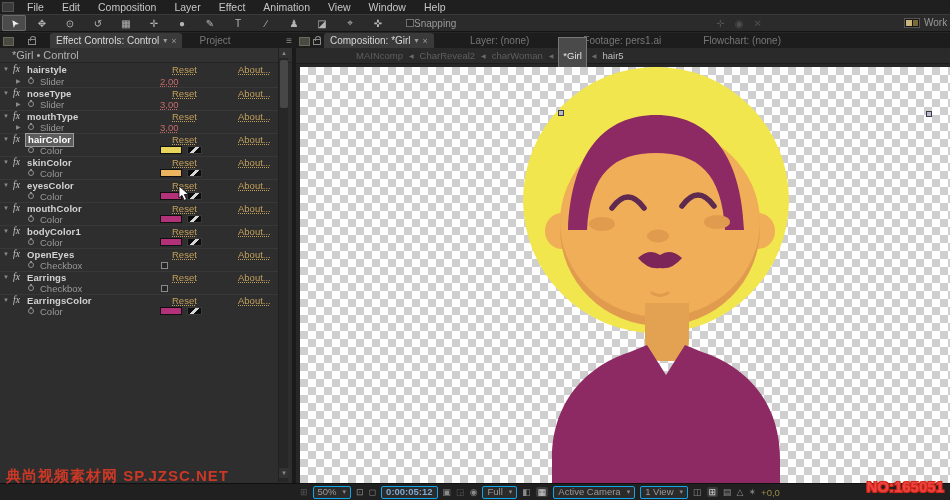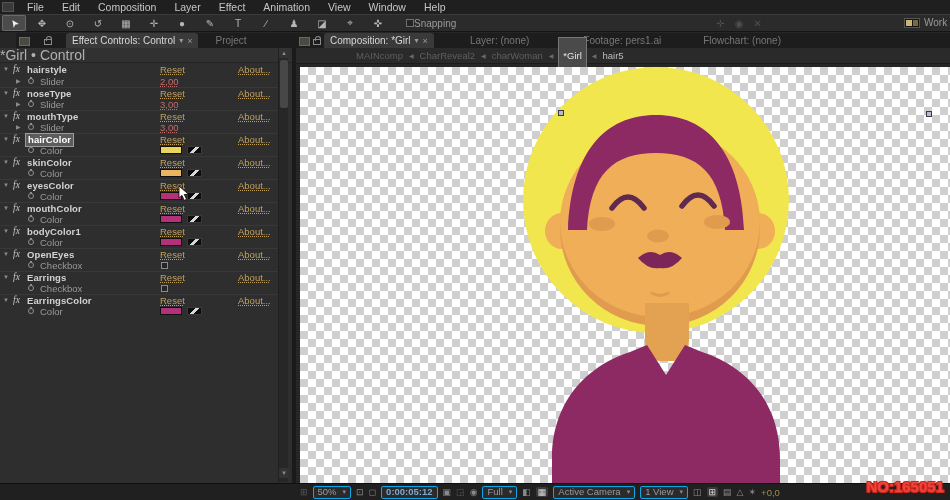--- a/index.html
+++ b/index.html
@@ -26,49 +26,49 @@
   .cb { width:8px; height:8px; border:1px solid #6f6f6f; background:#242424; display:inline-block; }
   .dimtools { display:flex; gap:10px; margin-left:260px; color:#4f4f4f; font-size:10px; }
   .wschip { position:absolute; right:0; top:2px; display:flex; align-items:flex-end; gap:4px;
             color:#9a9a9a; font-size:10px; width:46px; overflow:hidden; }
   .wsicon { width:16px; height:10px; background:#151515; border:1px solid #555; display:inline-flex; gap:1px; padding:1px; }
   .wsicon i { flex:1; background:#c9b47a; } .wsicon i:last-child { background:#7a6a3a; }
 
   
   .tabstrip { position:absolute; top:33px; height:15px; background:#1d1d1d; display:flex;
               align-items:flex-end; font-size:10px; color:#777; }
-  .lefttabs { left:16px; width:296px;gap:11px; }
+  .lefttabs { left:0; width:296px;gap:11px; }
   .viewertabs { left:296px; width:654px; }
   .ticon { width:11px; height:9px; background:#4a4a42; border:1px solid #6a6a5a; margin:0 2px 2px 3px; }
   .lock { position:relative; width:8px; height:6px; border:1px solid #8a8a8a; margin:0 3px 3px 1px; }
   .lock:before { content:""; position:absolute; top:-4px; left:1px; width:4px; height:4px;
                  border:1px solid #8a8a8a; border-bottom:none; border-radius:3px 3px 0 0; }
   .tab { padding:1px 6px; height:15px; line-height:14px; display:flex; align-items:center; gap:4px; white-space:nowrap; }
   .tab.active { background:#3a3a3a; color:#d8d8d8; border-radius:3px 3px 0 0; }
   .tab .dd { font-size:8px; color:#9a9a9a; }
   .tab .tx { font-size:9px; color:#9a9a9a; }
   .fticon { width:8px; height:8px; background:#8a84c0; border:1px solid #a8a2d8; display:inline-block; }
   .panelmenu { margin-left:auto; margin-bottom:2px; margin-right:4px; color:#8a8a8a; font-size:10px; }
 
   
   .leftpanel { position:absolute; left:0; top:48px; width:296px; height:435px; background:#2e2e2e;
                border-right:4px solid #1a1a1a; }
-  .panelheader { height:15px; line-height:15px; padding-left:0; font-size:14px; color:#b0b0b0;
+  .panelheader { height:15px; line-height:15px; padding-left:12px; font-size:11px; color:#b0b0b0;
                  background:#313131; border-bottom:1px solid #242424; }
   .fxlist { position:absolute; left:0; top:16px; width:282px; }
   .fxrow { position:relative; height:11.5px; font-size:9.5px; line-height:11.5px; color:#cfcfcf; }
   .fxrow.hdr { border-top:1px solid #383838; }
   .fxrow span, .fxrow i { position:absolute; display:block; }
   .tri { left:3px; top:0; font-size:6px; color:#8a8a8a; }
   .tri2 { left:16px; top:0; font-size:6px; color:#8a8a8a; }
   .fxtag { left:13px; font-style:italic; font-family:"Liberation Serif", serif; color:#c4c4c4; font-size:9.5px; }
   .nm { left:27px; font-weight:bold; color:#d2d2d2; letter-spacing:.1px; }
   .nm.sel { background:#5c5c5c; outline:1px solid #9c9c9c; color:#fff; padding:0 2px; left:26px; }
   .lnk { color:#c2a05c; text-decoration:underline dotted; cursor:pointer; }
-  .reset { left:160px; } .about { left:238px; }
+  .reset { left:172px; } .about { left:238px; }
   .stopw { left:28px; top:2px; width:6px; height:6px; border:1px solid #8f8f8f; border-radius:50%; }
   .stopw:before { content:""; position:absolute; top:-2px; left:1px; width:2px; height:2px; background:#8f8f8f; }
   .plabel { left:40px; color:#9a9a9a; }
   .val { left:160px; color:#c66a6a; text-decoration:underline dotted; }
   .swatch { left:160px; top:1.5px; width:22px; height:8px; border:1px solid #101010; }
   .dropper { left:187px; top:1.5px; width:15px; height:8px; border:1px solid #3a3a3a;
              background:linear-gradient(-45deg, transparent 42%, #d8d8d8 42%, #d8d8d8 60%, transparent 60%), #0d0d0d; }
   .chk { left:161px; top:2px; width:7px; height:7px; border:1px solid #8a8a8a; background:#262626; }
 
   
@@ -448,19 +448,20 @@
       <span class="dd" data-name="view-layout-dropdown-icon">▾</span>
     </span>
     <span class="bicon" data-name="grid-guides-icon">◫</span>
     <span class="bicon lit" data-name="mini-flowchart-icon">⊞</span>
     <span class="bicon" data-name="draft-3d-icon">▤</span>
     <span class="bicon" data-name="pixel-aspect-icon">△</span>
     <span class="bicon" data-name="motion-blur-icon">✶</span>
     <span class="exp" data-name="exposure-control">+0,0</span>
   </div>
 
+  <div class="wm-site" data-name="site-watermark">典尚视频素材网 SP.JZSC.NET</div>
   <div class="wm-no" data-name="number-watermark">NO:165051</div>
 
   <svg class="cursor" width="14" height="16" data-name="mouse-cursor">
     <polygon points="1,0 1,12 4,9.4 6.2,14.4 8.6,13.3 6.3,8.5 10.5,8.3" fill="#fff" stroke="#000" stroke-width="0.8"></polygon>
   </svg>
 
 </div>
 
 </body></html>

